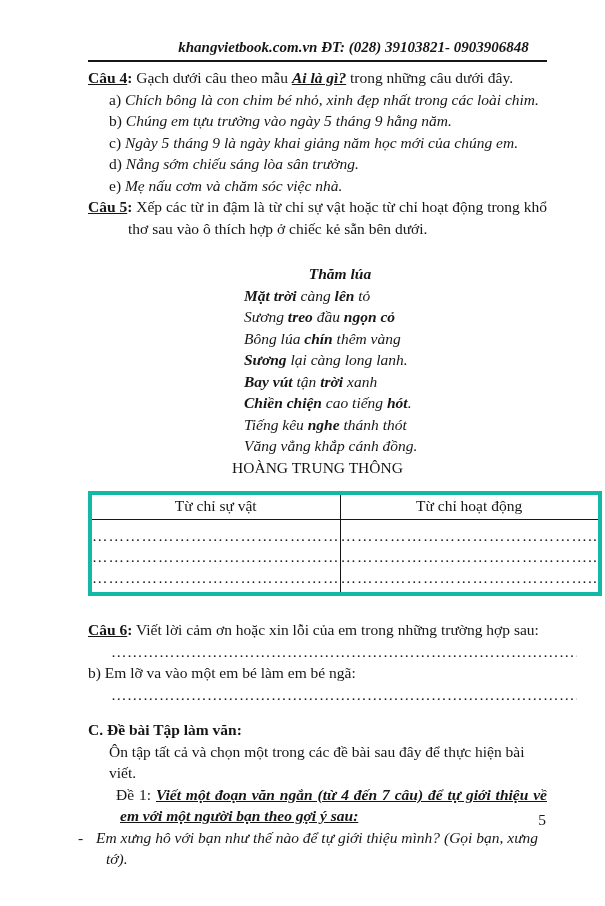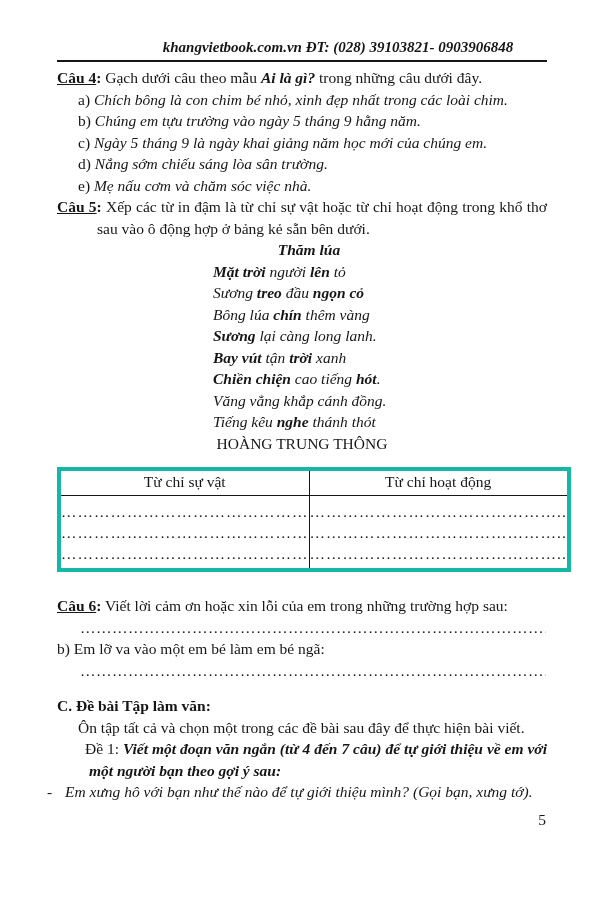--- a/index.html
+++ b/index.html
@@ -2,34 +2,34 @@
 <html><head>
 <meta charset="utf-8">
 <style>
   * { box-sizing: border-box; }
   html, body { margin: 0; padding: 0; background: #e8e8e8; }
   .page {
     width: 605px; height: 906px; margin: 0 auto; position: relative;
     background: #ffffff; color: #161616;
     font-family: "Liberation Serif", "DejaVu Serif", serif;
     font-size: 15.5px; overflow: hidden;
-    padding: 38px 58px 0 57px;
+    padding: 38px 58px 0 88px;
   }
   .line { line-height: 21.5px; }
   .hdr { font-weight: bold; font-style: italic; text-align: center;
          padding-left: 72px; font-size: 15px; line-height: 18px; }
   .rule { border: none; border-top: 2.2px solid #161616; margin: 4px 0 5px 0; }
   .q-label { font-weight: bold; text-decoration: underline; }
   .q-colon { font-weight: bold; }
-  .bolditalic { font-weight: bold; font-style: italic; }
+  .bolditalic { font-weight: bold; font-style: italic; text-decoration: underline; }
   .indent-a { margin-left: 21px; }
   .item-line i { font-style: italic; margin-top: 48px; }
   .cau5-head { padding-left: 40px; text-indent: -40px; text-align: justify; }
   .poem { margin-left: 156px; width: 210px; font-style: italic; }
-  .poem-title { text-align: center; font-weight: bold; width: 192px; }
+  .poem-title { text-align: center; font-weight: bold; width: 192px; margin-top: 24px; }
   .poem-line b { font-weight: bold; }
   .author { text-align: center; line-height: 21.5px; }
   .tbl { width: 100%; border-collapse: collapse; margin-top: 13px;
          border: 4px solid #14b8a6; }
   .tbl th { border: 1.6px solid #161616; font-weight: normal;
             padding: 0 0 3px 0; text-align: center; width: 50%; line-height: 21px; }
   .tbl td { border: 1.6px solid #161616; vertical-align: top; padding: 5px 0 4px 0; }
   .dots-line { text-align: center; line-height: 21px; letter-spacing: 1px;
                white-space: nowrap; overflow: hidden; }
   .cau6 { margin-top: 23px; }
@@ -63,34 +63,34 @@
         <div class="line indent-a item-line"><span>a) </span><i>Chích bông là con chim bé nhỏ, xinh đẹp nhất trong các loài chim.</i></div>
         <div class="line indent-a item-line"><span>b) </span><i>Chúng em tựu trường vào ngày 5 tháng 9 hằng năm.</i></div>
         <div class="line indent-a item-line"><span>c) </span><i>Ngày 5 tháng 9 là ngày khai giảng năm học mới của chúng em.</i></div>
         <div class="line indent-a item-line"><span>d) </span><i>Nắng sớm chiếu sáng lòa sân trường.</i></div>
         <div class="line indent-a item-line"><span>e) </span><i>Mẹ nấu cơm và chăm sóc việc nhà.</i></div>
       </div>
   </section>
 
   <section>
     <div class="line cau5-head">
-      <span class="q-label">Câu 5</span><span class="q-colon">:</span><span> Xếp các từ in đậm là từ chỉ sự vật hoặc từ chỉ hoạt động trong khổ thơ sau vào ô động hợp ở bảng kẻ sẵn bên dưới.</span>
+      <span class="q-label">Câu 5</span><span class="q-colon">:</span><span> Xếp các từ in đậm là từ chỉ sự vật hoặc từ chỉ hoạt động trong khổ thơ sau vào ô thích hợp ở chiếc kẻ sẵn bên dưới.</span>
     </div>
 
     <div class="poem">
       <div class="line poem-title">Thăm lúa</div>
       <div>
-          <div class="line poem-line"><b>Mặt trời</b><span> người </span><b>lên</b><span> tỏ</span></div>
+          <div class="line poem-line"><b>Mặt trời</b><span> càng </span><b>lên</b><span> tỏ</span></div>
           <div class="line poem-line"><span>Sương </span><b>treo</b><span> đầu </span><b>ngọn cỏ</b></div>
           <div class="line poem-line"><span>Bông lúa </span><b>chín</b><span> thêm vàng</span></div>
           <div class="line poem-line"><b>Sương</b><span> lại càng long lanh.</span></div>
           <div class="line poem-line"><b>Bay vút</b><span> tận </span><b>trời</b><span> xanh</span></div>
           <div class="line poem-line"><b>Chiền chiện</b><span> cao tiếng </span><b>hót</b><span>.</span></div>
+          <div class="line poem-line"><span>Tiếng kêu </span><b>nghe</b><span> thánh thót</span></div>
           <div class="line poem-line"><span>Văng vẳng khắp cánh đồng.</span></div>
-          <div class="line poem-line"><span>Tiếng kêu </span><b>nghe</b><span> thánh thót</span></div>
         </div>
     </div>
     <div class="author">HOÀNG TRUNG THÔNG</div>
 
     <table class="tbl">
       <thead>
         <tr>
           <th>Từ chỉ sự vật</th>
           <th>Từ chỉ hoạt động</th>
         </tr>

